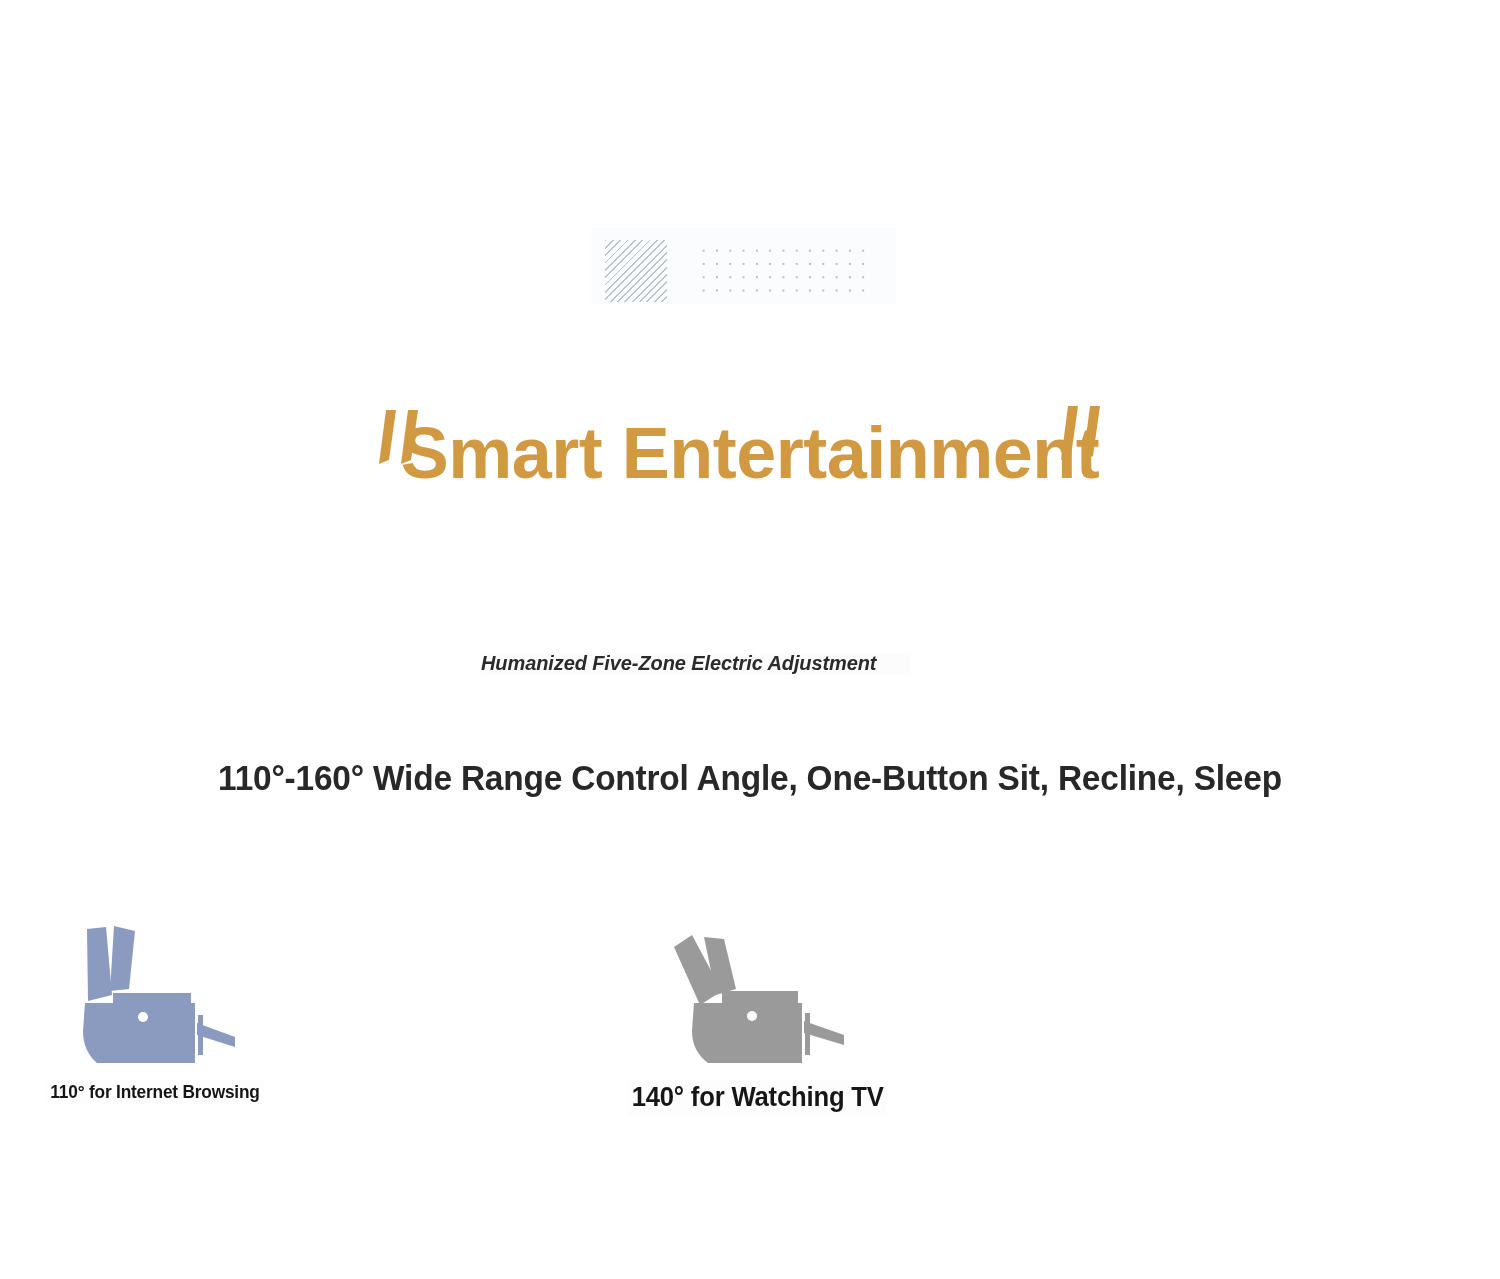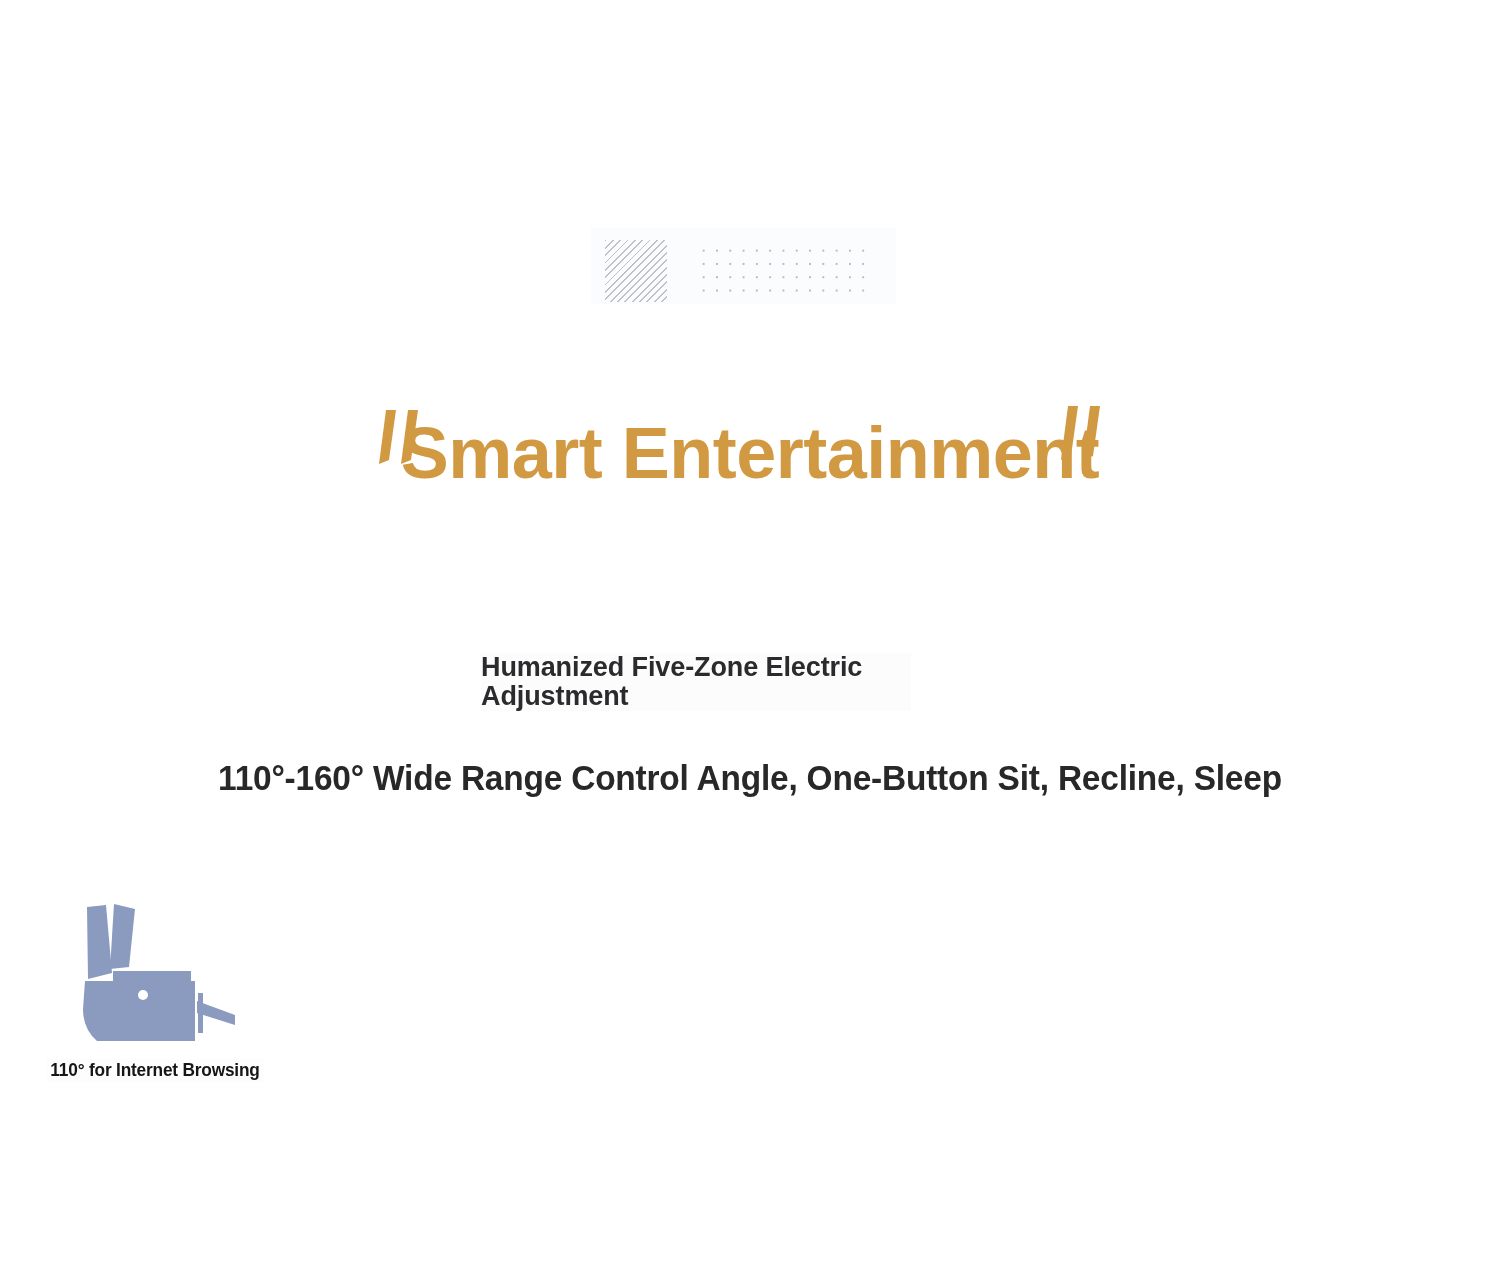--- a/index.html
+++ b/index.html
@@ -78,47 +78,48 @@
   }
   .quote-open  { left: 372px; top: 408px; }
   .quote-close { left: 1056px; top: 404px; }
 
   
   .subtitle {
     position: absolute;
     left: 481px;
     top: 653px;
     width: 430px;
-    font-size: 27px;
+    font-size: 20px;
     font-weight: 700;
     color: #2b2b2d;
     line-height: 1.08;
     letter-spacing: -0.1px;
     background: #fcfcfc;
+    font-style: italic;
   }
 
   .tagline {
     position: absolute;
     left: 0;
     top: 758px;
     width: 1500px;
     text-align: center;
     font-size: 35px;
     font-weight: 700;
     color: #282829;
     letter-spacing: -0.2px;
     transform: scaleX(0.955);
     white-space: nowrap;
   }
 
   
   .chairs-row {
     position: absolute;
     left: 0;
-    top: 896px;
+    top: 918px;
     width: 1500px;
     height: 230px;
   }
   .chair-item {
     position: absolute;
     top: 0;
     width: 300px;
     height: 230px;
     text-align: center;
   }
@@ -189,16 +190,32 @@
           <path d="M141 92 L146 92 L146 132 L141 132 Z"></path>
           <path d="M140 100 L178 114 L178 124 L140 112 Z"></path>
           <circle cx="86" cy="94" r="5" fill="#ffffff"></circle>
         </g>
       </svg>
     </div>
     <div class="chair-label sz-sm">110° for Internet Browsing</div>
   </div>
 
 
+  <div class="chair-item c2">
+    <div class="chair-art">
+      <svg width="200" height="150" viewBox="0 0 200 150">
+        <g fill="#9a9a9a">
+          <path d="M16 24 L34 12 L64 68 L42 82 Z"></path>
+          <path d="M46 14 L66 16 L78 66 L58 72 Z"></path>
+          <path d="M64 68 L140 68 L140 84 L64 86 Z"></path>
+          <path d="M36 80 L144 80 L144 140 L50 140 Q34 128 34 108 Z"></path>
+          <path d="M147 90 L152 90 L152 132 L147 132 Z"></path>
+          <path d="M146 98 L186 112 L186 122 L146 110 Z"></path>
+          <circle cx="94" cy="93" r="5" fill="#ffffff"></circle>
+        </g>
+      </svg>
+    </div>
+    <div class="chair-label sz-lg">140° for Watching TV</div>
+  </div>
 
 
 
 </div>
 
 </body></html>

